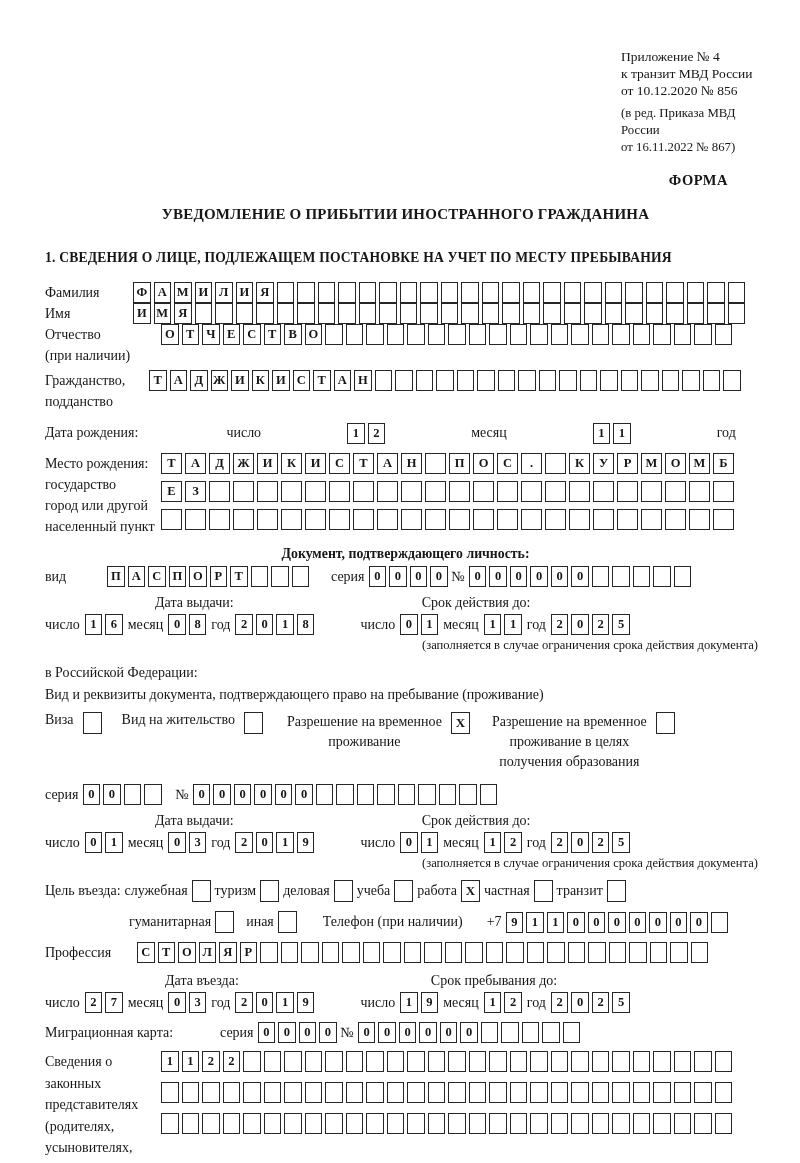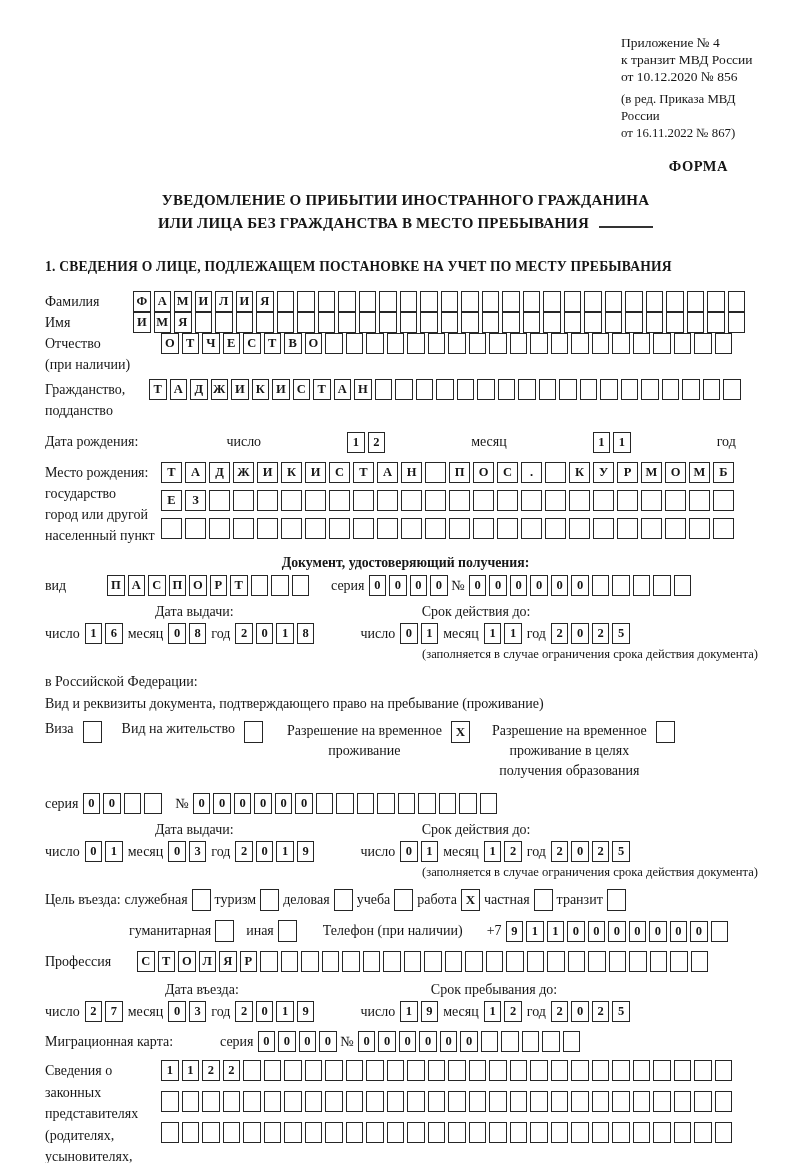--- a/index.html
+++ b/index.html
@@ -4,21 +4,21 @@
 <style>
   html,body{margin:0;padding:0;background:#ffffff;}
   .page{
     position:relative;
     width:800px;height:1163px;
     margin:0 auto;
     background:#ffffff;
     color:#161616;
     font-family:"Liberation Serif","DejaVu Serif",serif;
     box-sizing:border-box;
-    padding:34px 34px 10px 45px;
+    padding:48px 34px 10px 45px;
     overflow:hidden;
   }
   .appendix{margin-left:576px;font-size:13.5px;line-height:17px;}
   .appendix .small{font-size:12.8px;}
   .appendix .gap{margin-top:6px;}
   .forma{font-weight:bold;font-size:14.5px;text-align:right;padding-right:38px;margin-top:16px;letter-spacing:.5px;}
   .title{font-weight:bold;font-size:15px;text-align:center;margin-top:14px;line-height:23px;letter-spacing:.2px;}
   .blank-line{display:inline-block;width:54px;border-bottom:2px solid #333;margin-left:10px;height:11px;}
   .section-h{font-weight:bold;font-size:13.6px;margin-top:24px;letter-spacing:.2px;}
 
@@ -64,21 +64,20 @@
     <div>Приложение № 4</div>
     <div>к транзит МВД России</div>
     <div>от 10.12.2020 № 856</div>
     <div class="small gap">(в ред. Приказа МВД России</div>
     <div class="small">от 16.11.2022 № 867)</div>
   </div>
   <div class="forma">ФОРМА</div>
 
   <div class="title">
     <div>УВЕДОМЛЕНИЕ О ПРИБЫТИИ ИНОСТРАННОГО ГРАЖДАНИНА</div>
-    <div><span>ИЛИ ЛИЦА БЕЗ ГРАЖДАНСТВА В МЕСТО ПРЕБЫВАНИЯ</span><span class="blank-line"></span></div>
   </div>
 
   <div class="section-h">1. СВЕДЕНИЯ О ЛИЦЕ, ПОДЛЕЖАЩЕМ ПОСТАНОВКЕ НА УЧЕТ ПО МЕСТУ ПРЕБЫВАНИЯ</div>
 
   <div class="row" style="margin-top:16px;">
     <span class="lbl w88">Фамилия</span>
     <span class="boxes">
         <span class="box">Ф</span>
         <span class="box">А</span>
         <span class="box">М</span>
@@ -335,21 +334,21 @@
           <span class="box"></span>
           <span class="box"></span>
           <span class="box"></span>
           <span class="box"></span>
           <span class="box"></span>
           <span class="box"></span>
         </div>
     </span>
   </div>
 
-  <div class="center-h">Документ, удостоверяющий получения:</div>
+  <div class="center-h">Документ, подтверждающего личность:</div>
 
   <div class="row" style="margin-top:4px;">
     <span class="lbl" style="width:62px;">вид</span>
     <span class="boxes">
         <span class="box">П</span>
         <span class="box">А</span>
         <span class="box">С</span>
         <span class="box">П</span>
         <span class="box">О</span>
         <span class="box">Р</span>

